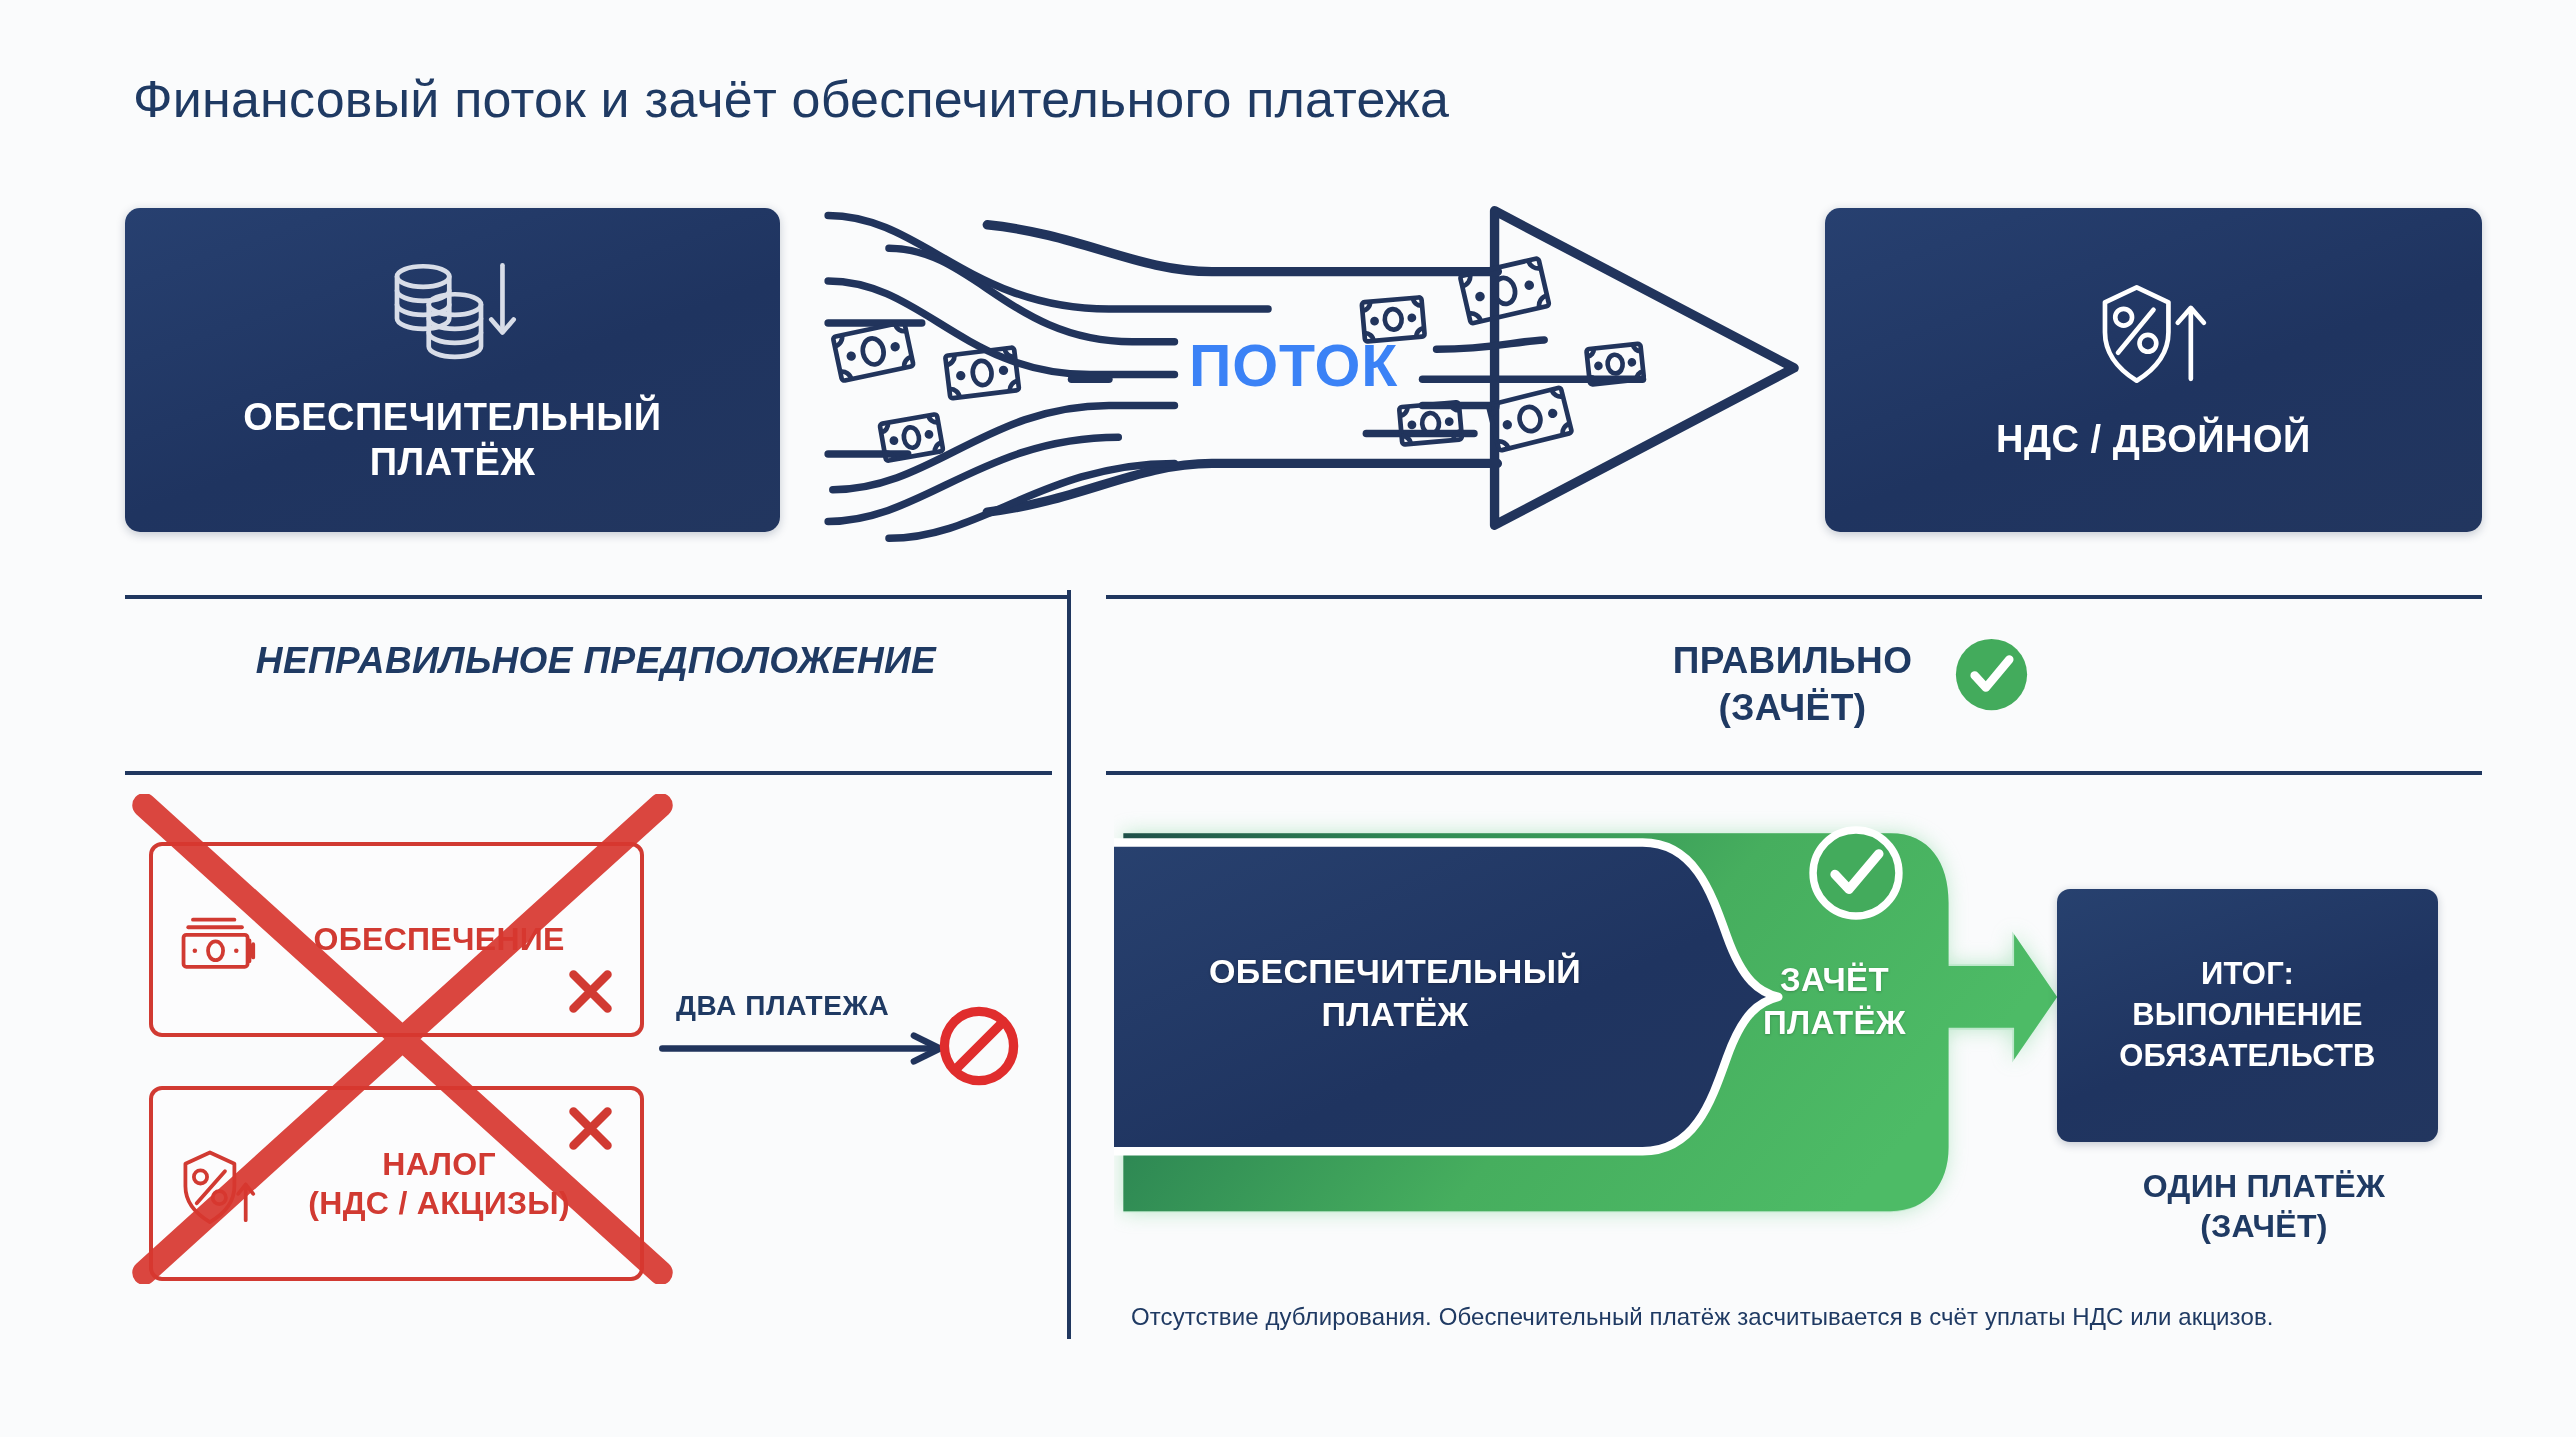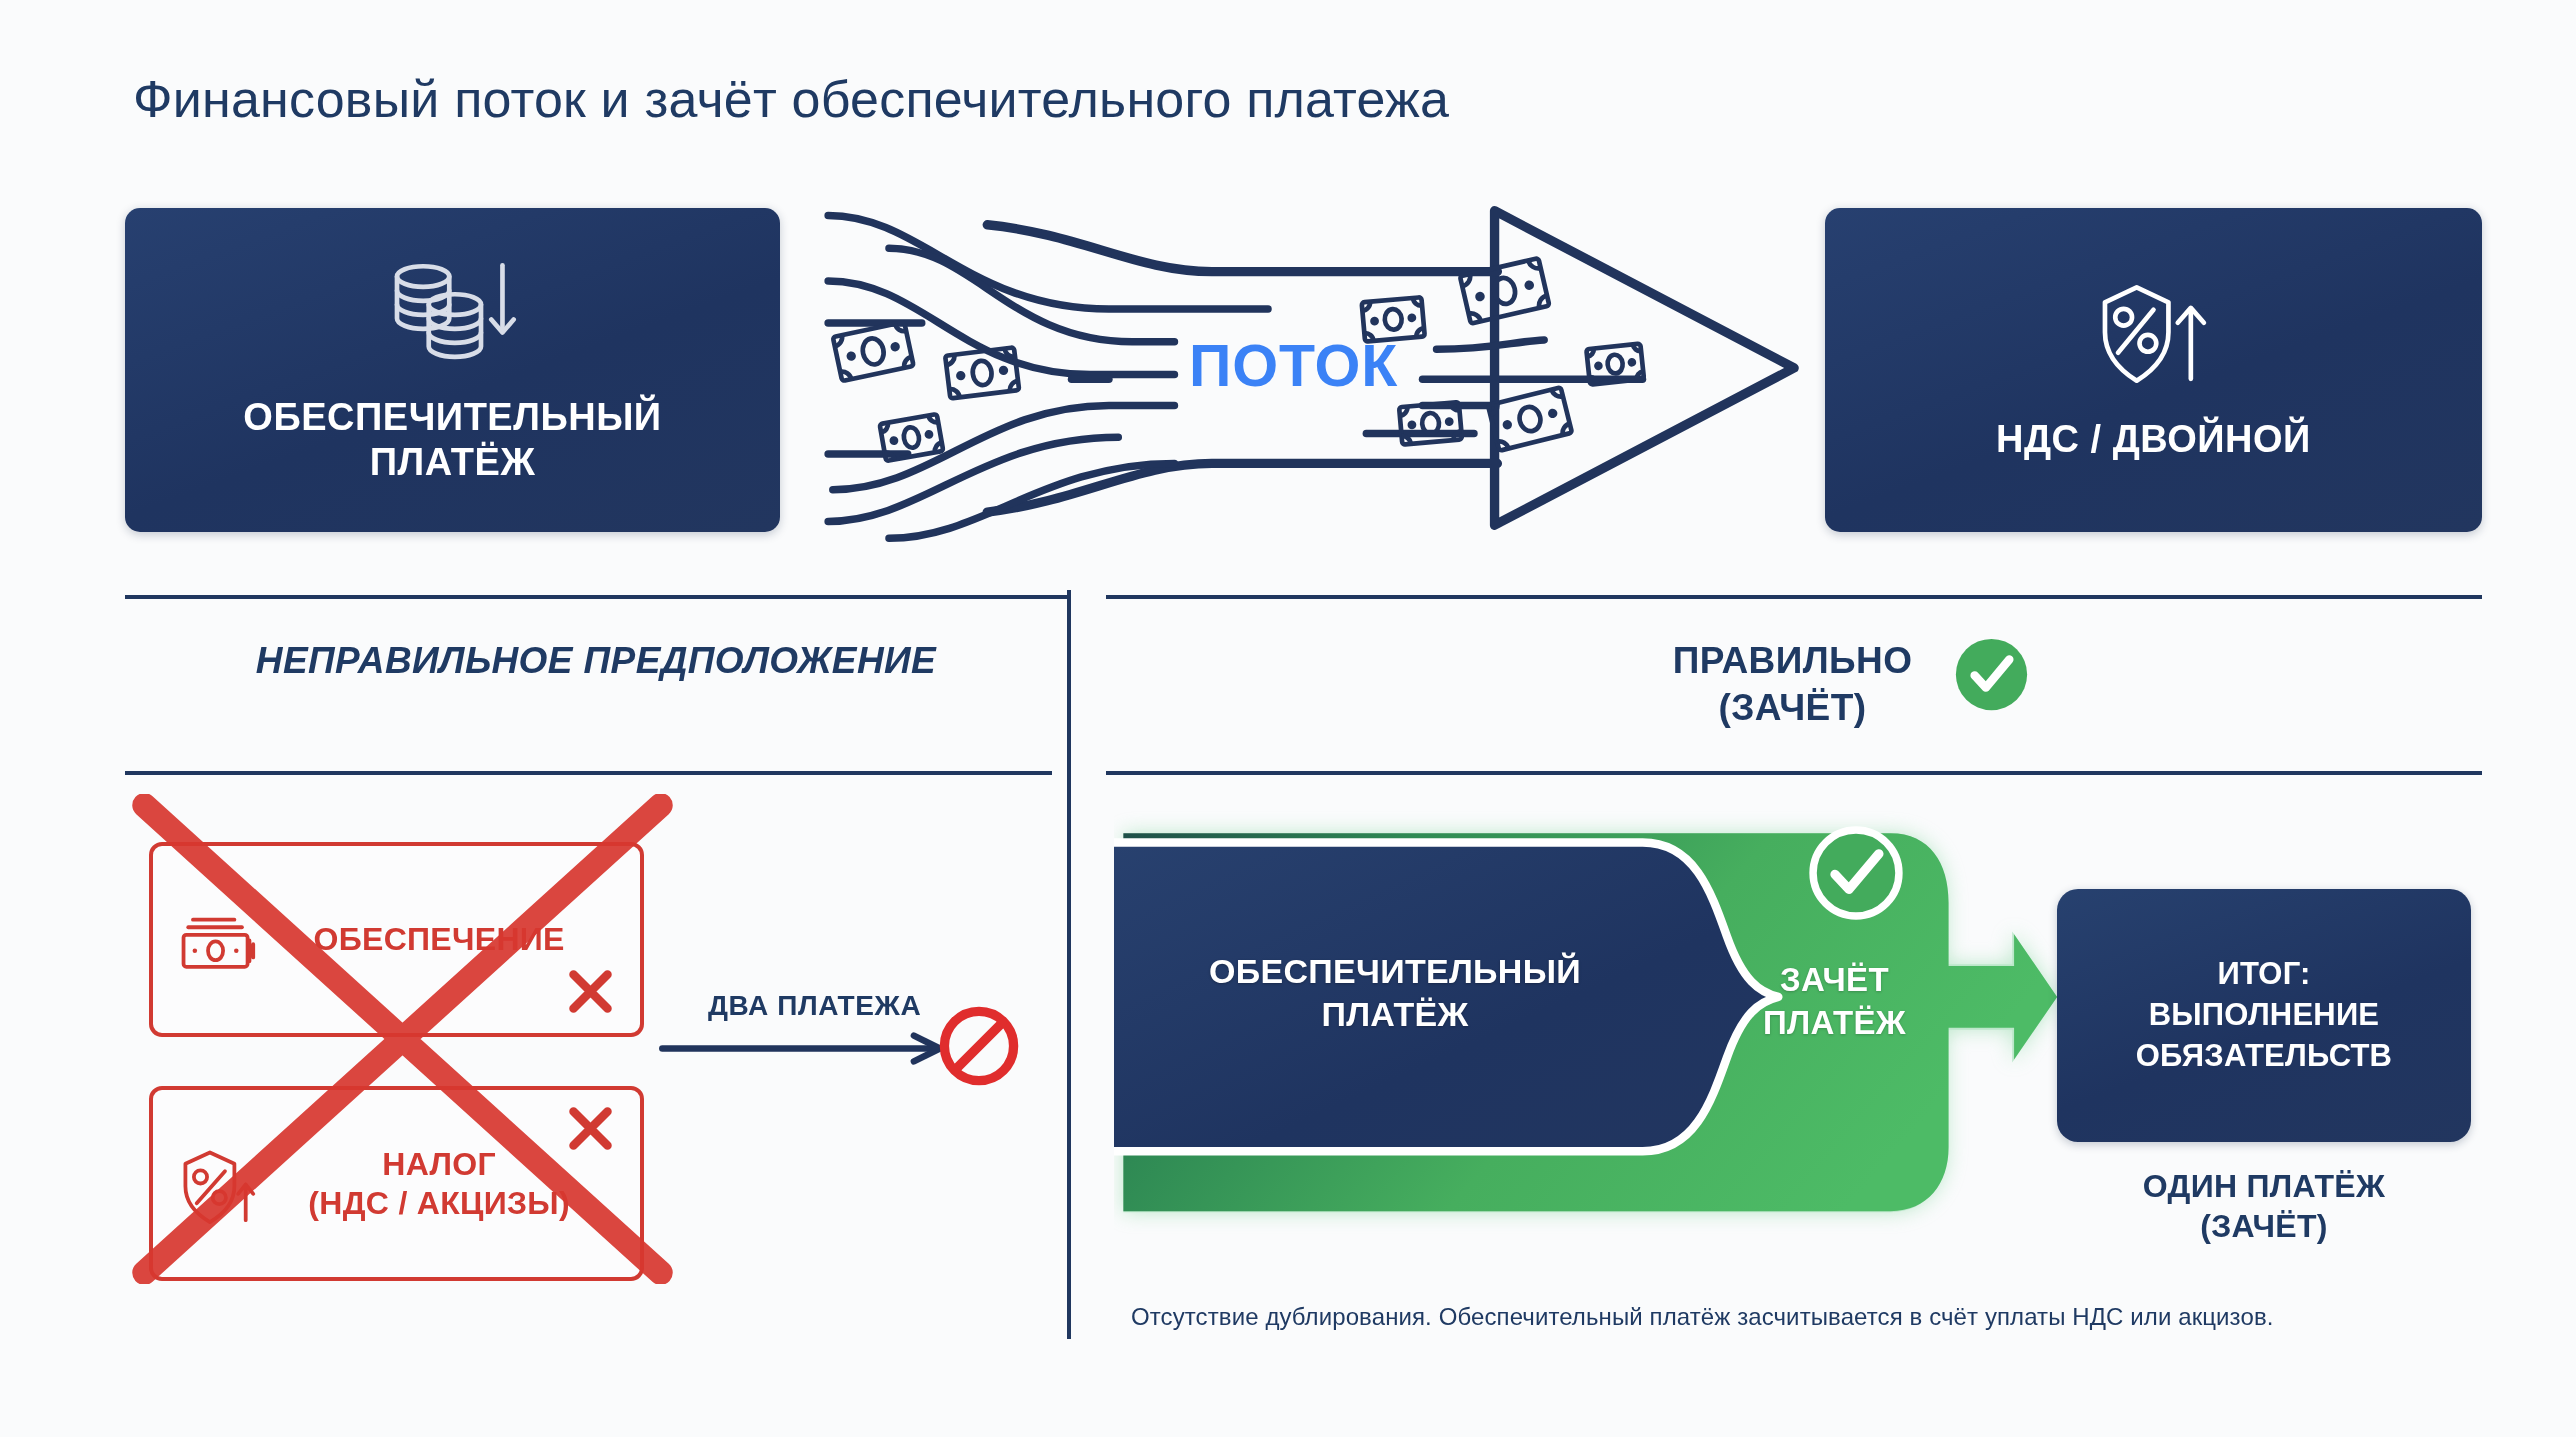--- a/index.html
+++ b/index.html
@@ -79,21 +79,21 @@
     letter-spacing:0.3px;
   }
   .rbox-x{position:absolute;right:24px;}
   #rbox-1 .rbox-x{bottom:13px;}
   #rbox-2 .rbox-x{top:13px;}
   #big-cross{position:absolute;left:131px;top:794px;width:543px;height:490px;pointer-events:none;}
 
   
   #two-pay-label{
     position:absolute;left:676px;top:990px;
-    font-size:28px;font-weight:700;color:#1f3a63;letter-spacing:0.6px;margin-left:32px;
+    font-size:28px;font-weight:700;color:#1f3a63;letter-spacing:0.6px;
   }
   #two-pay-arrow{position:absolute;left:655px;top:1030px;width:318px;height:37px;}
   #ban-icon{position:absolute;left:936px;top:1003px;width:86px;height:86px;}
 
   
   #green-flow{position:absolute;left:1114px;top:805px;width:945px;height:440px;}
   #gf-label-navy{
     position:absolute;left:1161px;top:950px;width:468px;
     text-align:center;color:#fff;font-size:34px;font-weight:700;line-height:1.25;
     letter-spacing:0.3px;
@@ -101,23 +101,23 @@
   }
   #gf-label-green{
     position:absolute;left:1694px;top:959px;width:281px;
     text-align:center;color:#fff;font-size:33px;font-weight:700;line-height:1.3;
     letter-spacing:0.3px;
     text-shadow:0 0.9px 2.8px rgba(0,0,0,.22);
   }
   #gf-check{position:absolute;left:1807px;top:824px;width:98px;height:98px;}
 
   #result-card{
-    position:absolute;left:2057px;top:889px;width:414px;height:253px;
+    position:absolute;left:2057px;top:889px;width:381px;height:253px;
     background:linear-gradient(160deg,#27416f 0%,#1f3460 55%,#22365f 100%);
-    border-radius:21px;
+    border-radius:13px;
     display:flex;align-items:center;justify-content:center;
     box-shadow:0 2.8px 8.4px rgba(20,35,70,.22);
   }
   #result-label{
     color:#fff;font-size:31px;font-weight:700;line-height:1.32;text-align:center;
     letter-spacing:0.2px;
   }
   #one-pay-label{
     position:absolute;left:2057px;top:1166px;width:414px;text-align:center;
     font-size:32px;font-weight:700;color:#1f3a63;line-height:1.25;letter-spacing:0.3px;

